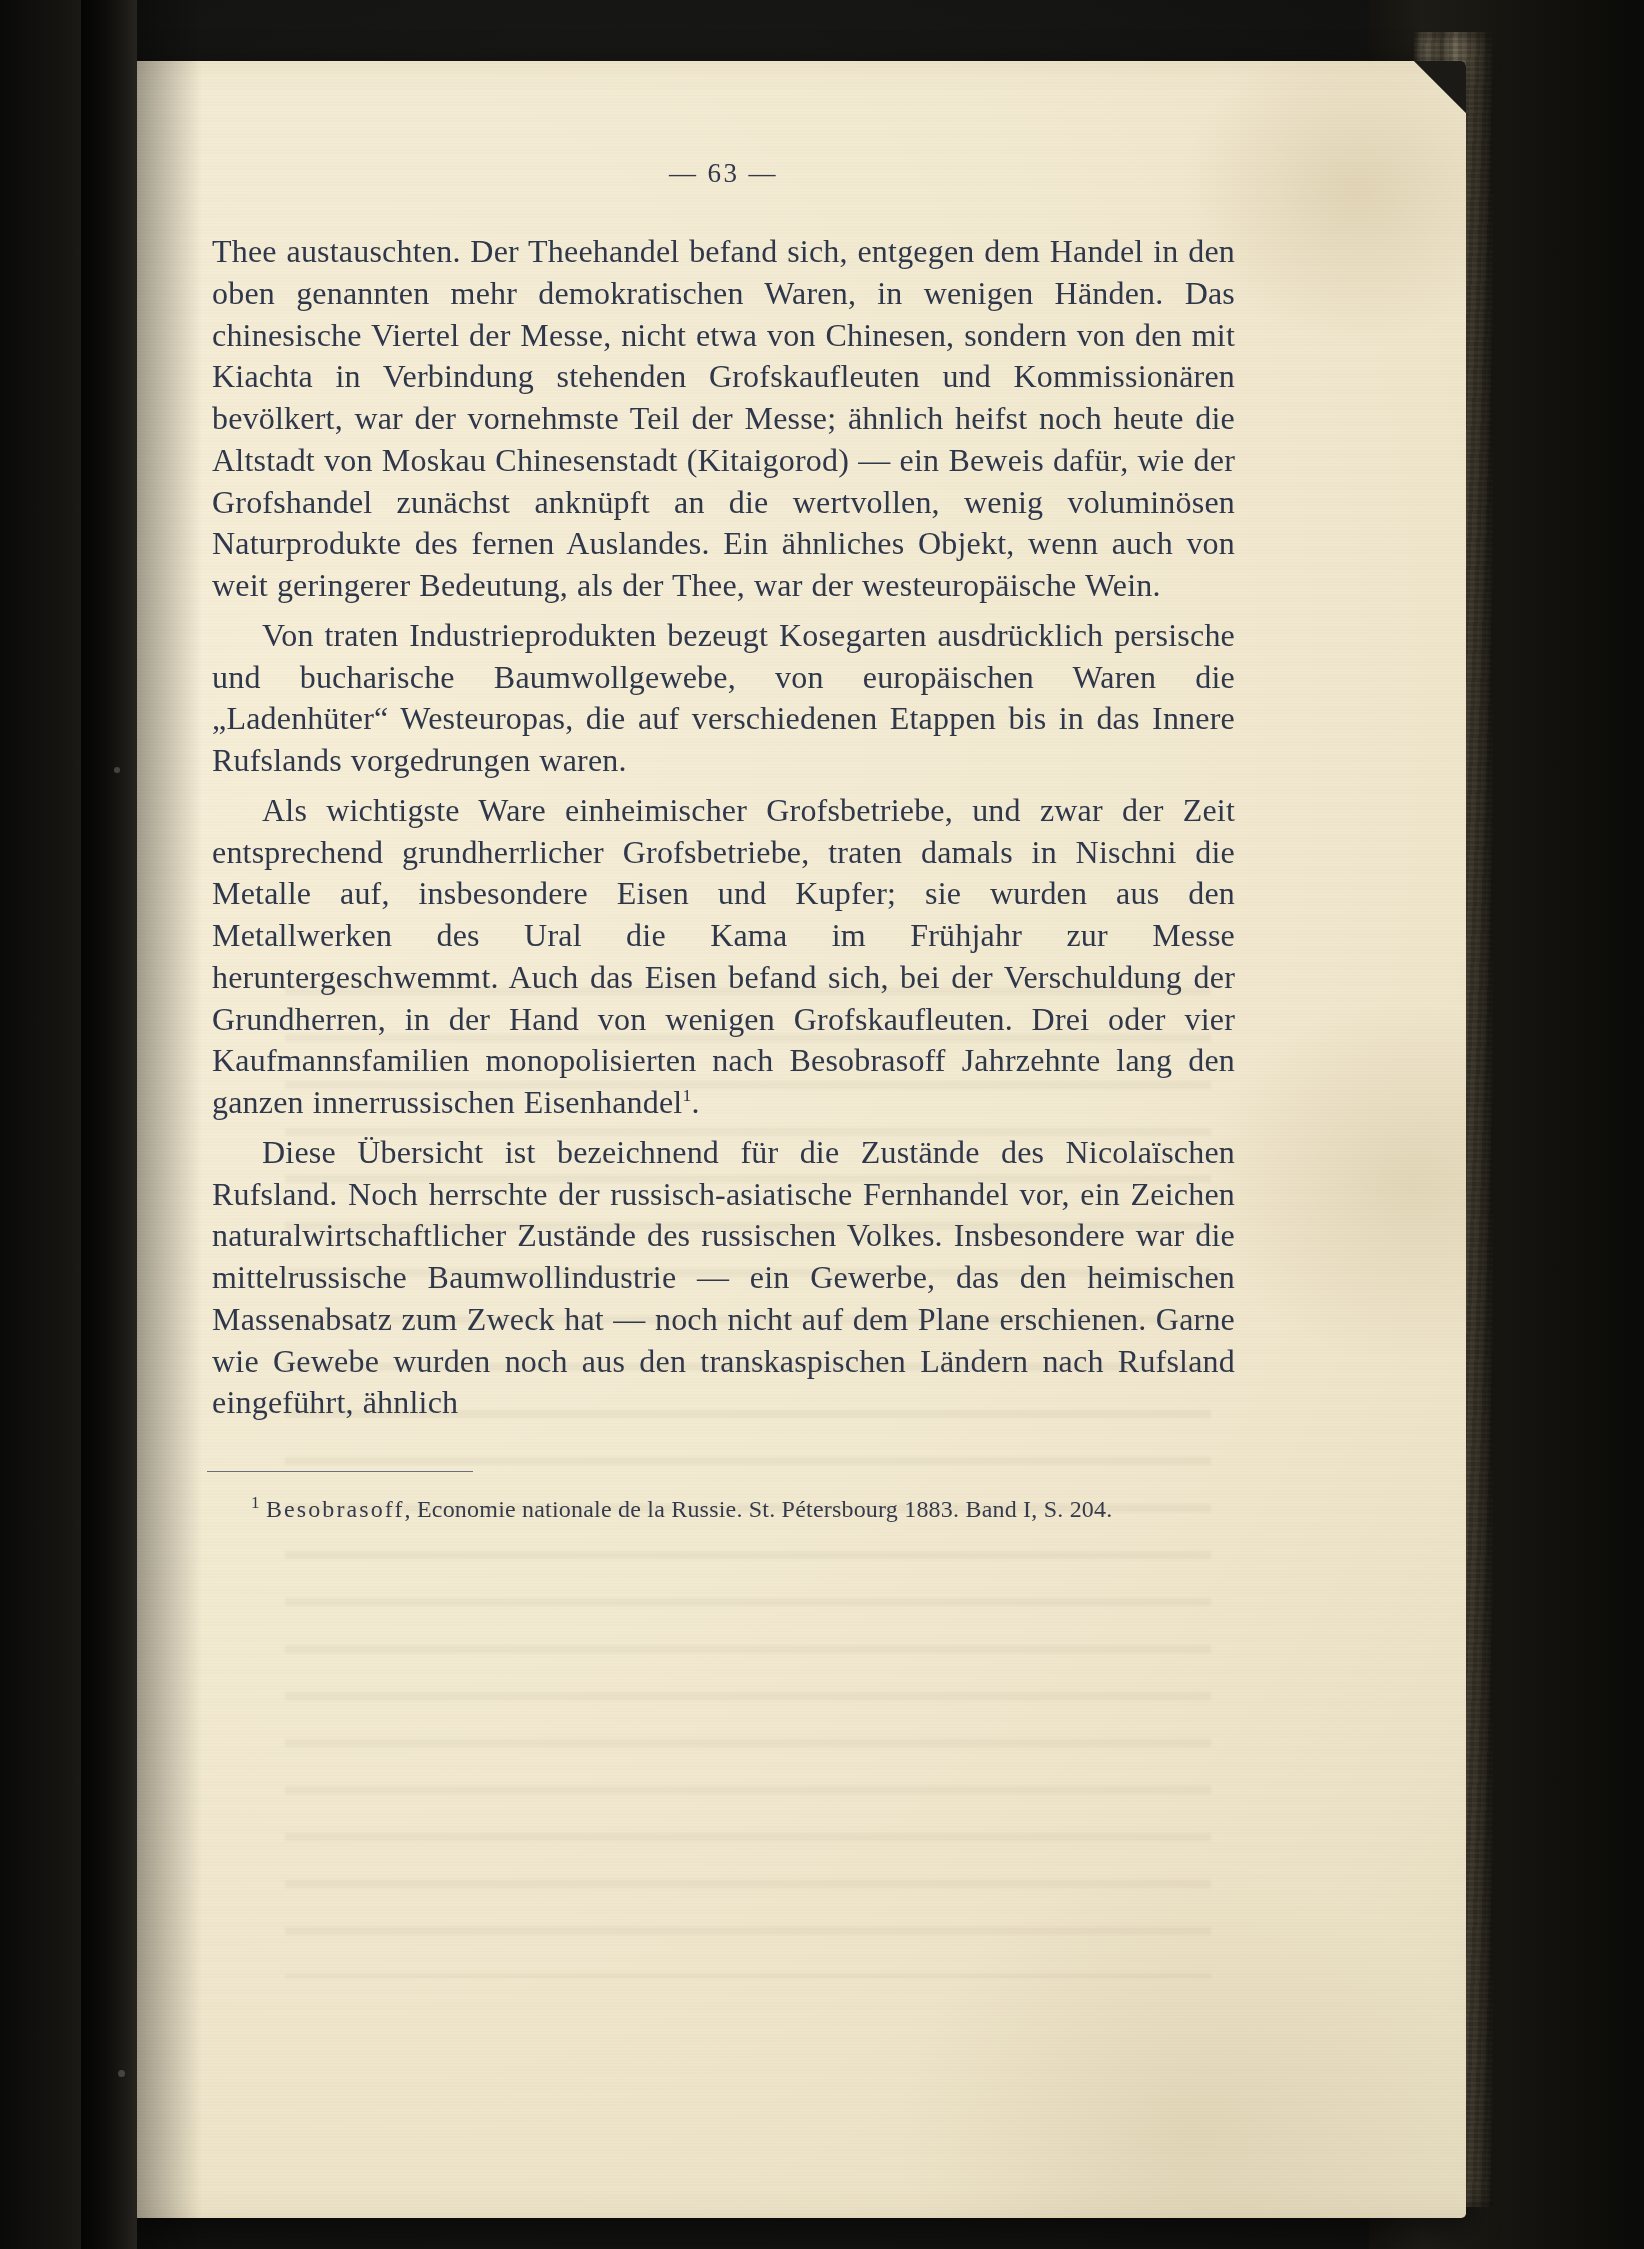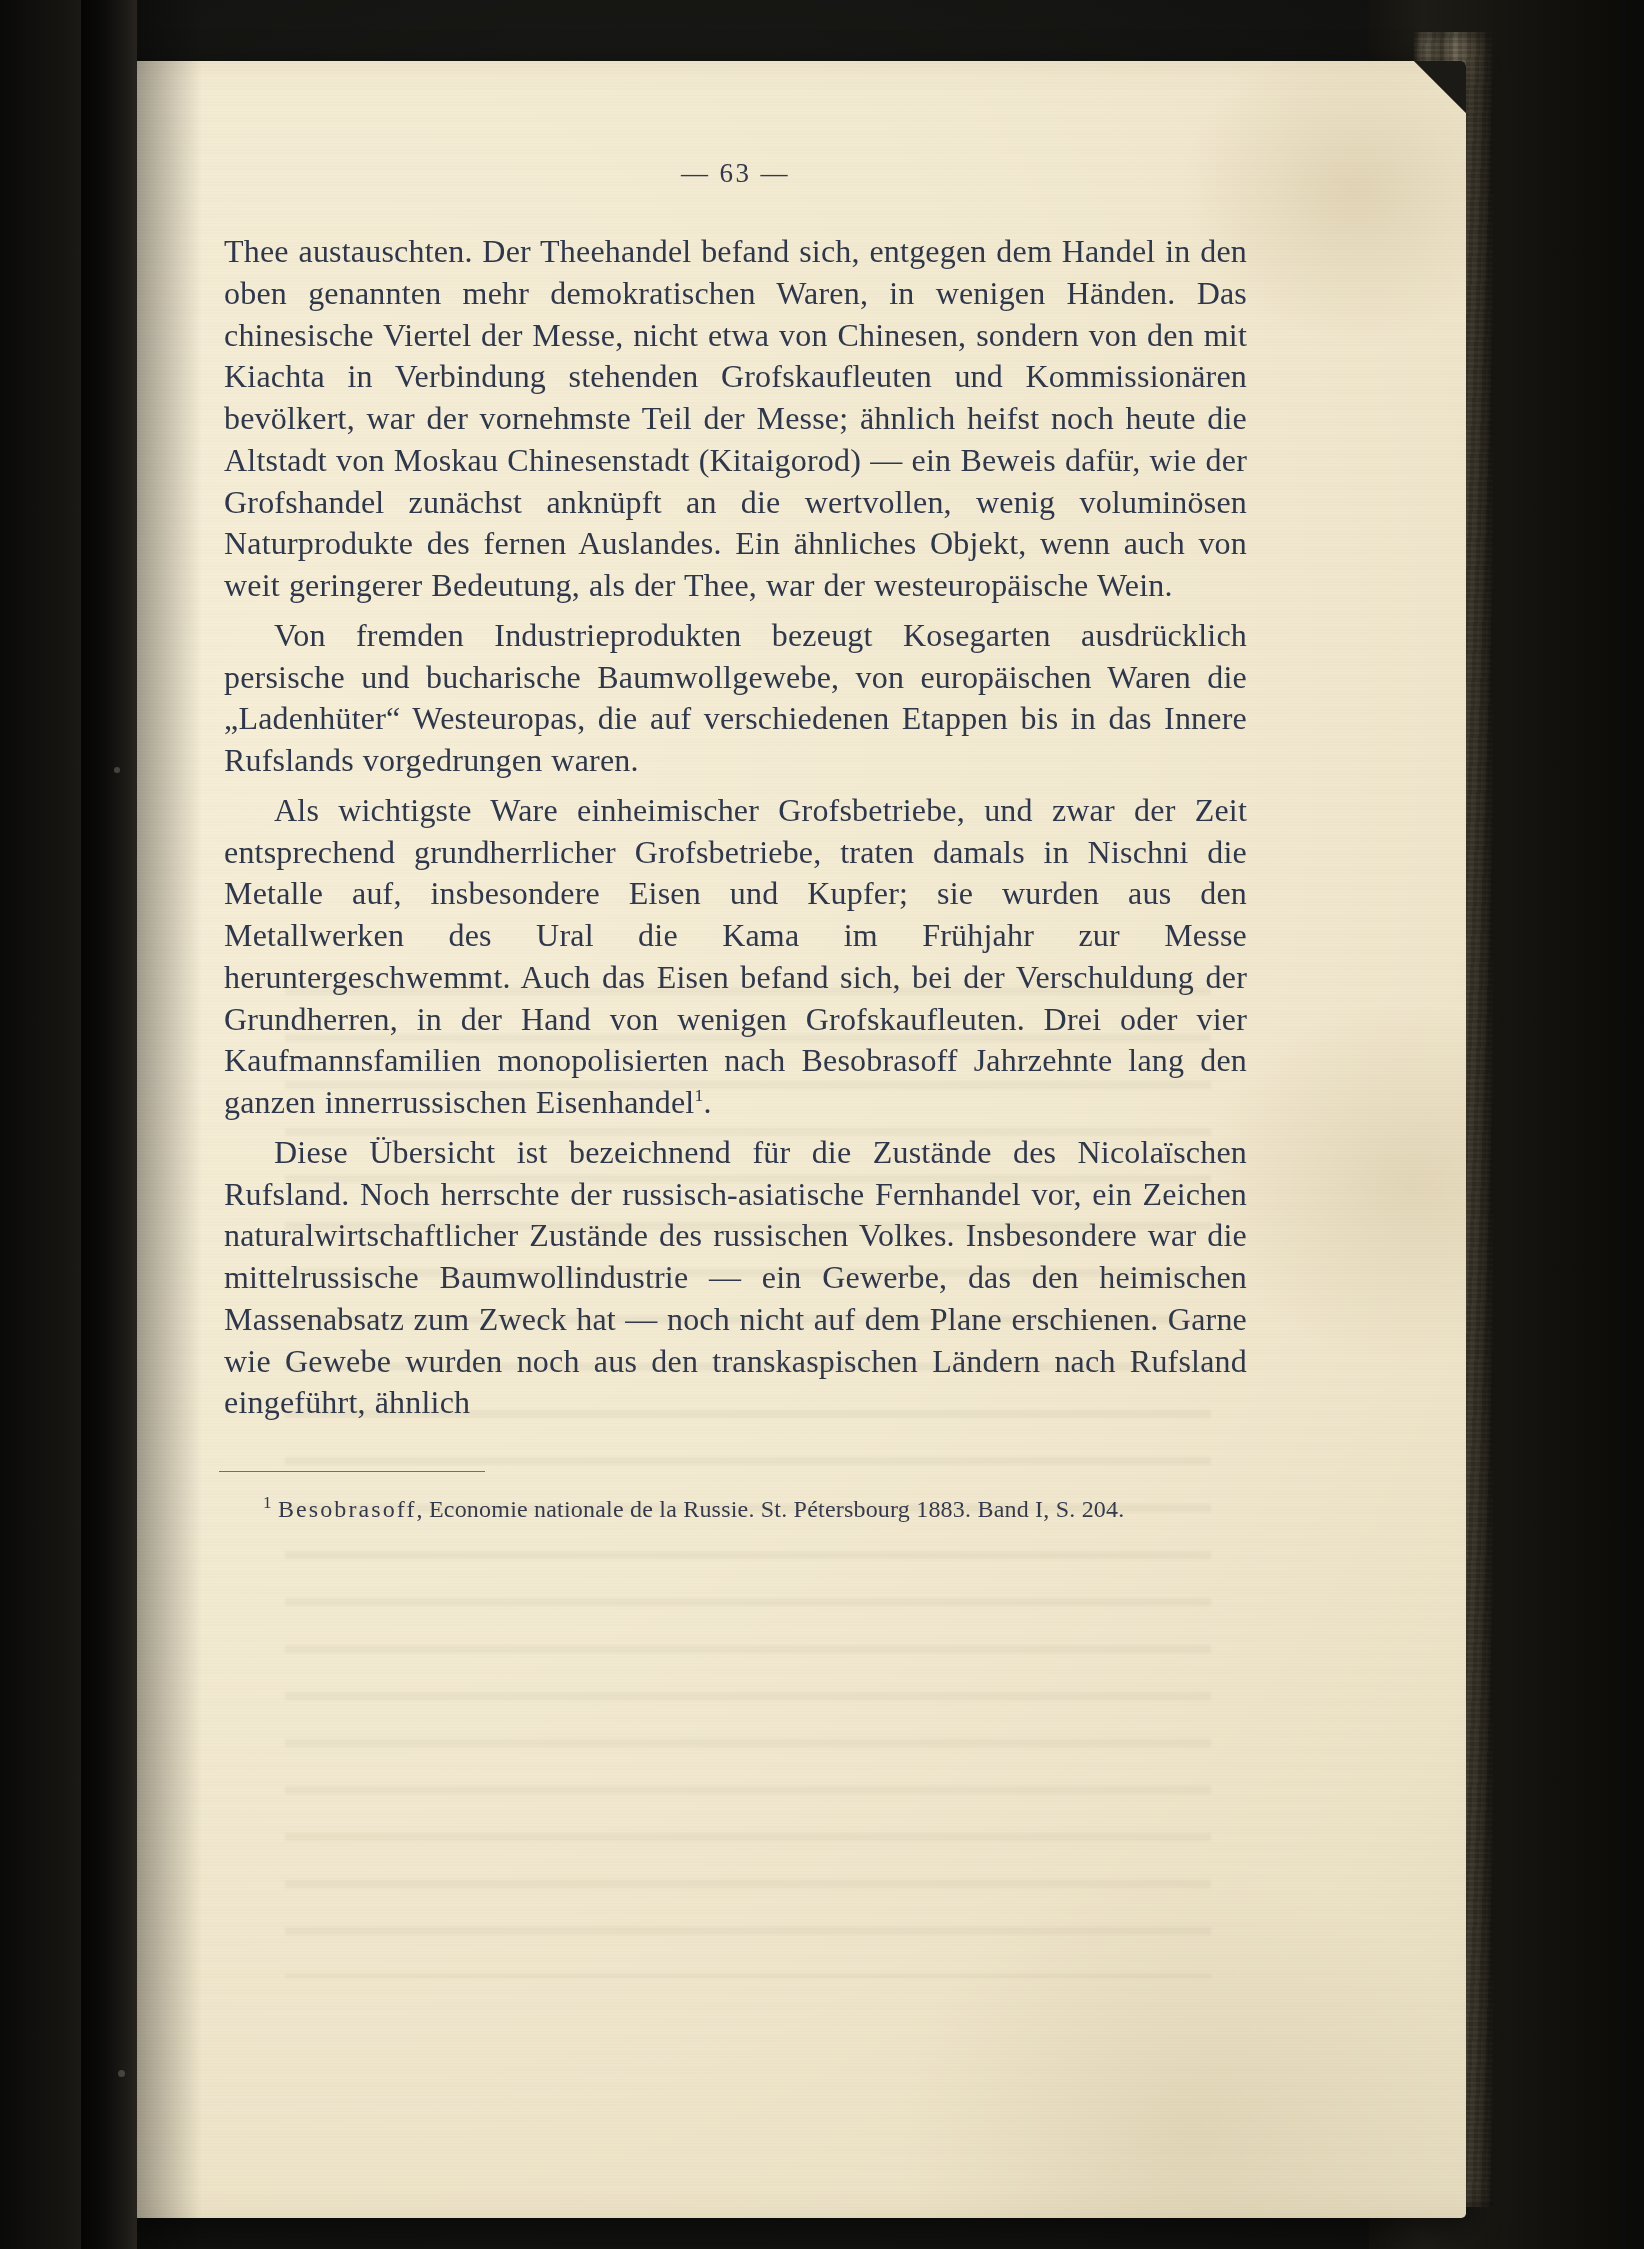--- a/index.html
+++ b/index.html
@@ -100,21 +100,21 @@
   .corner {
     position: absolute;
     right: -1.6px; top: -1.6px; width: 73px; height: 73px;
     background: linear-gradient(225deg, #1b1a16 0%, #1b1a16 38%, rgba(0,0,0,0) 39%);
     pointer-events: none;
   }
 
   
   .content {
     position: absolute;
-    left: 132px; top: 97px;
+    left: 120px; top: 97px;
     width: 1039px;
     color: #2b3344;
   }
 
   .folio {
     text-align: center;
     font-size: 27px;
     letter-spacing: 2.4px;
     color: #33394a;
     margin: 0 0 42px 0;
@@ -170,21 +170,21 @@
 
   <div class="page">
     <div class="corner"></div>
 
     <div class="content">
 
       <div class="folio">—  63  —</div>
 
       <p class="body">Thee austauschten.  Der Theehandel befand sich, entgegen dem Handel in den oben genannten mehr demokratischen Waren, in wenigen Händen.  Das chinesische Viertel der Messe, nicht etwa von Chinesen, sondern von den mit Kiachta in Verbindung stehenden Grofskaufleuten und Kommissionären bevölkert, war der vornehmste Teil der Messe; ähnlich heifst noch heute die Altstadt von Moskau Chinesenstadt (Kitaigorod) — ein Beweis dafür, wie der Grofshandel zunächst anknüpft an die wertvollen, wenig voluminösen Naturprodukte des fernen Auslandes.  Ein ähnliches Objekt, wenn auch von weit geringerer Bedeutung, als der Thee, war der westeuropäische Wein.</p>
 
-      <p class="body indent">Von fremden Industrieprodukten bezeugt Kosegarten ausdrücklich persische und bucharische Baumwollgewebe, von europäischen Waren die „Ladenhüter“ Westeuropas, die auf verschiedenen Etappen bis in das Innere Rufslands vorgedrungen waren.</p>
+      <p class="body indent">Von traten Industrieprodukten bezeugt Kosegarten ausdrücklich persische und bucharische Baumwollgewebe, von europäischen Waren die „Ladenhüter“ Westeuropas, die auf verschiedenen Etappen bis in das Innere Rufslands vorgedrungen waren.</p>
 
       <p class="body indent"><span>Als wichtigste Ware einheimischer Grofsbetriebe, und zwar der Zeit entsprechend grundherrlicher Grofsbetriebe, traten damals in Nischni die Metalle auf, insbesondere Eisen und Kupfer; sie wurden aus den Metallwerken des Ural die Kama im Frühjahr zur Messe heruntergeschwemmt.  Auch das Eisen befand sich, bei der Verschuldung der Grundherren, in der Hand von wenigen Grofskaufleuten.  Drei oder vier Kaufmannsfamilien monopolisierten nach Besobrasoff Jahrzehnte lang den ganzen innerrussischen Eisenhandel</span><span class="sup">1</span>.</p>
 
       <p class="body indent">Diese Übersicht ist bezeichnend für die Zustände des Nicolaïschen Rufsland.  Noch herrschte der russisch-asiatische Fernhandel vor, ein Zeichen naturalwirtschaftlicher Zustände des russischen Volkes.  Insbesondere war die mittelrussische Baumwollindustrie — ein Gewerbe, das den heimischen Massenabsatz zum Zweck hat — noch nicht auf dem Plane erschienen.  Garne wie Gewebe wurden noch aus den transkaspischen Ländern nach Rufsland eingeführt, ähnlich</p>
 
       <div class="footnote-rule"></div>
 
       <p class="footnote first"><span class="fn-marker">1</span> <span class="sp-name">Besobrasoff</span><span>, Economie nationale de la Russie.  </span><span>St. Pétersbourg 1883.</span> <span>Band I, S. 204.</span></p>
 
     </div>

